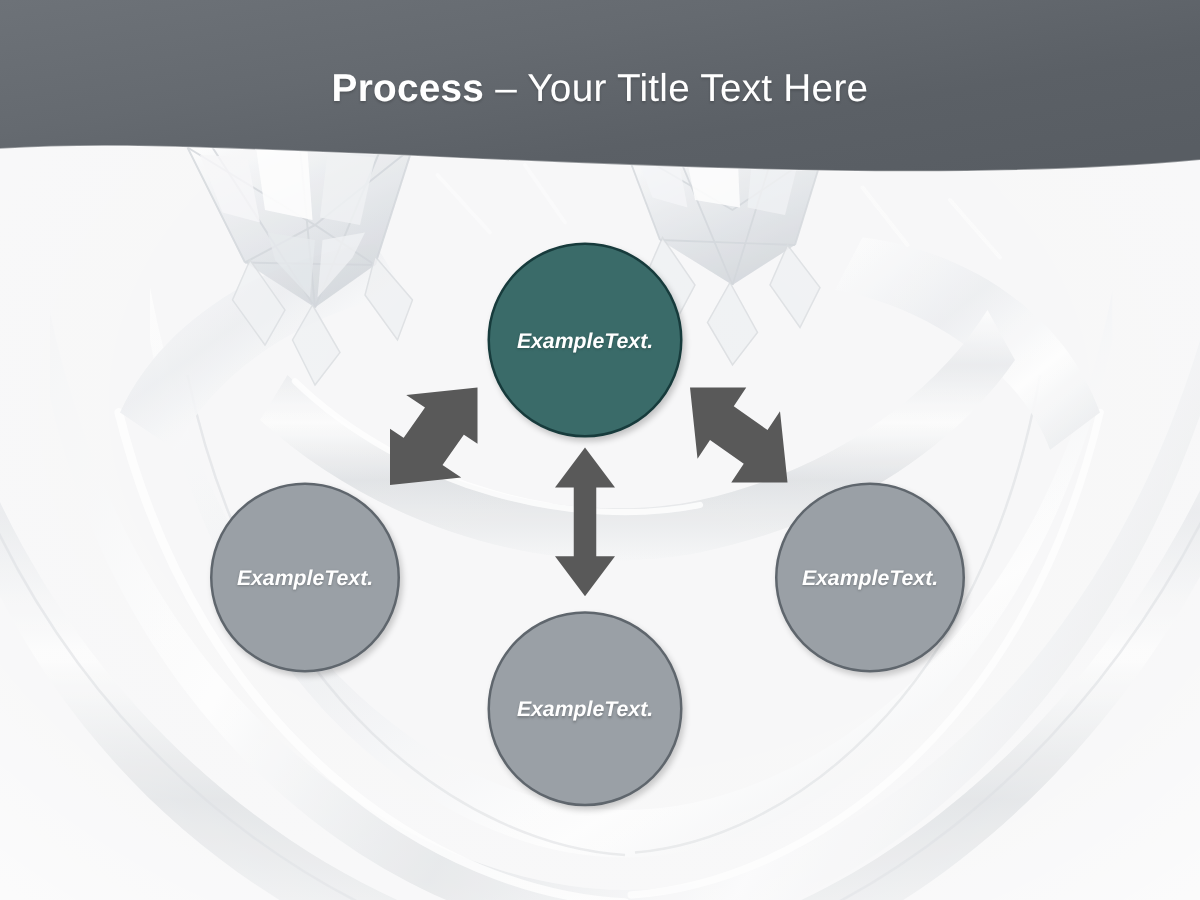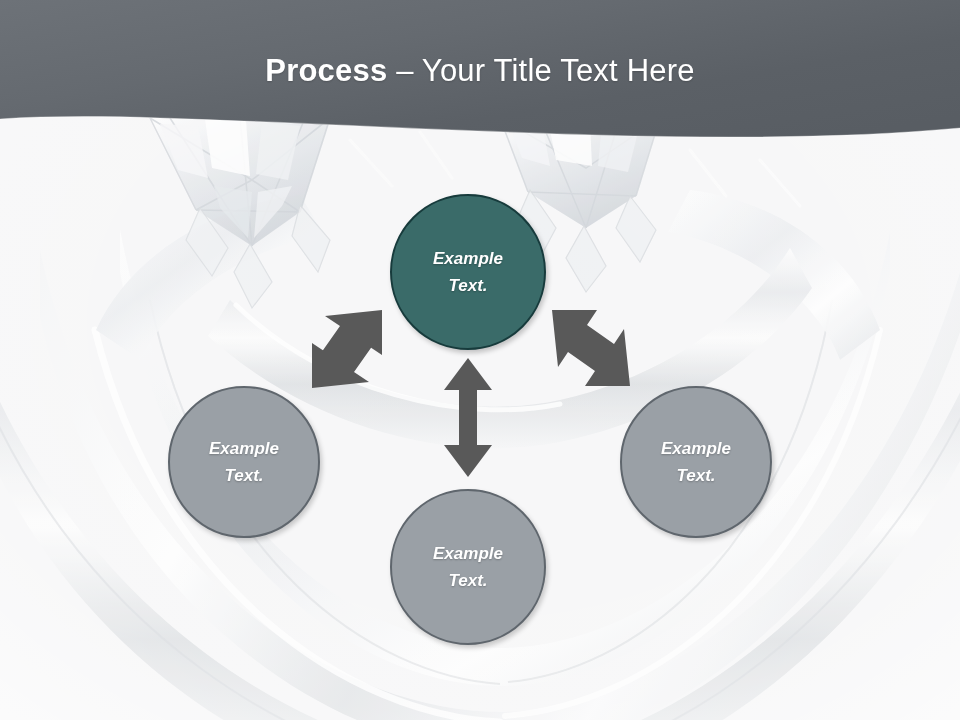--- a/index.html
+++ b/index.html
@@ -53,21 +53,21 @@
     left: 0; top: 0;
     width: 960px; height: 720px;
   }
 
   
   .node {
     position: absolute;
     border-radius: 50%;
     box-sizing: border-box;
     display: flex;
-    flex-direction: column;
+    flex-direction: row;
     align-items: center;
     justify-content: center;
     text-align: center;
     color: #ffffff;
     font-style: italic;
     font-weight: bold;
     font-size: 17px;
     line-height: 27px;
     text-shadow: 0 1px 2px rgba(0,0,0,0.25);
     user-select: none;

